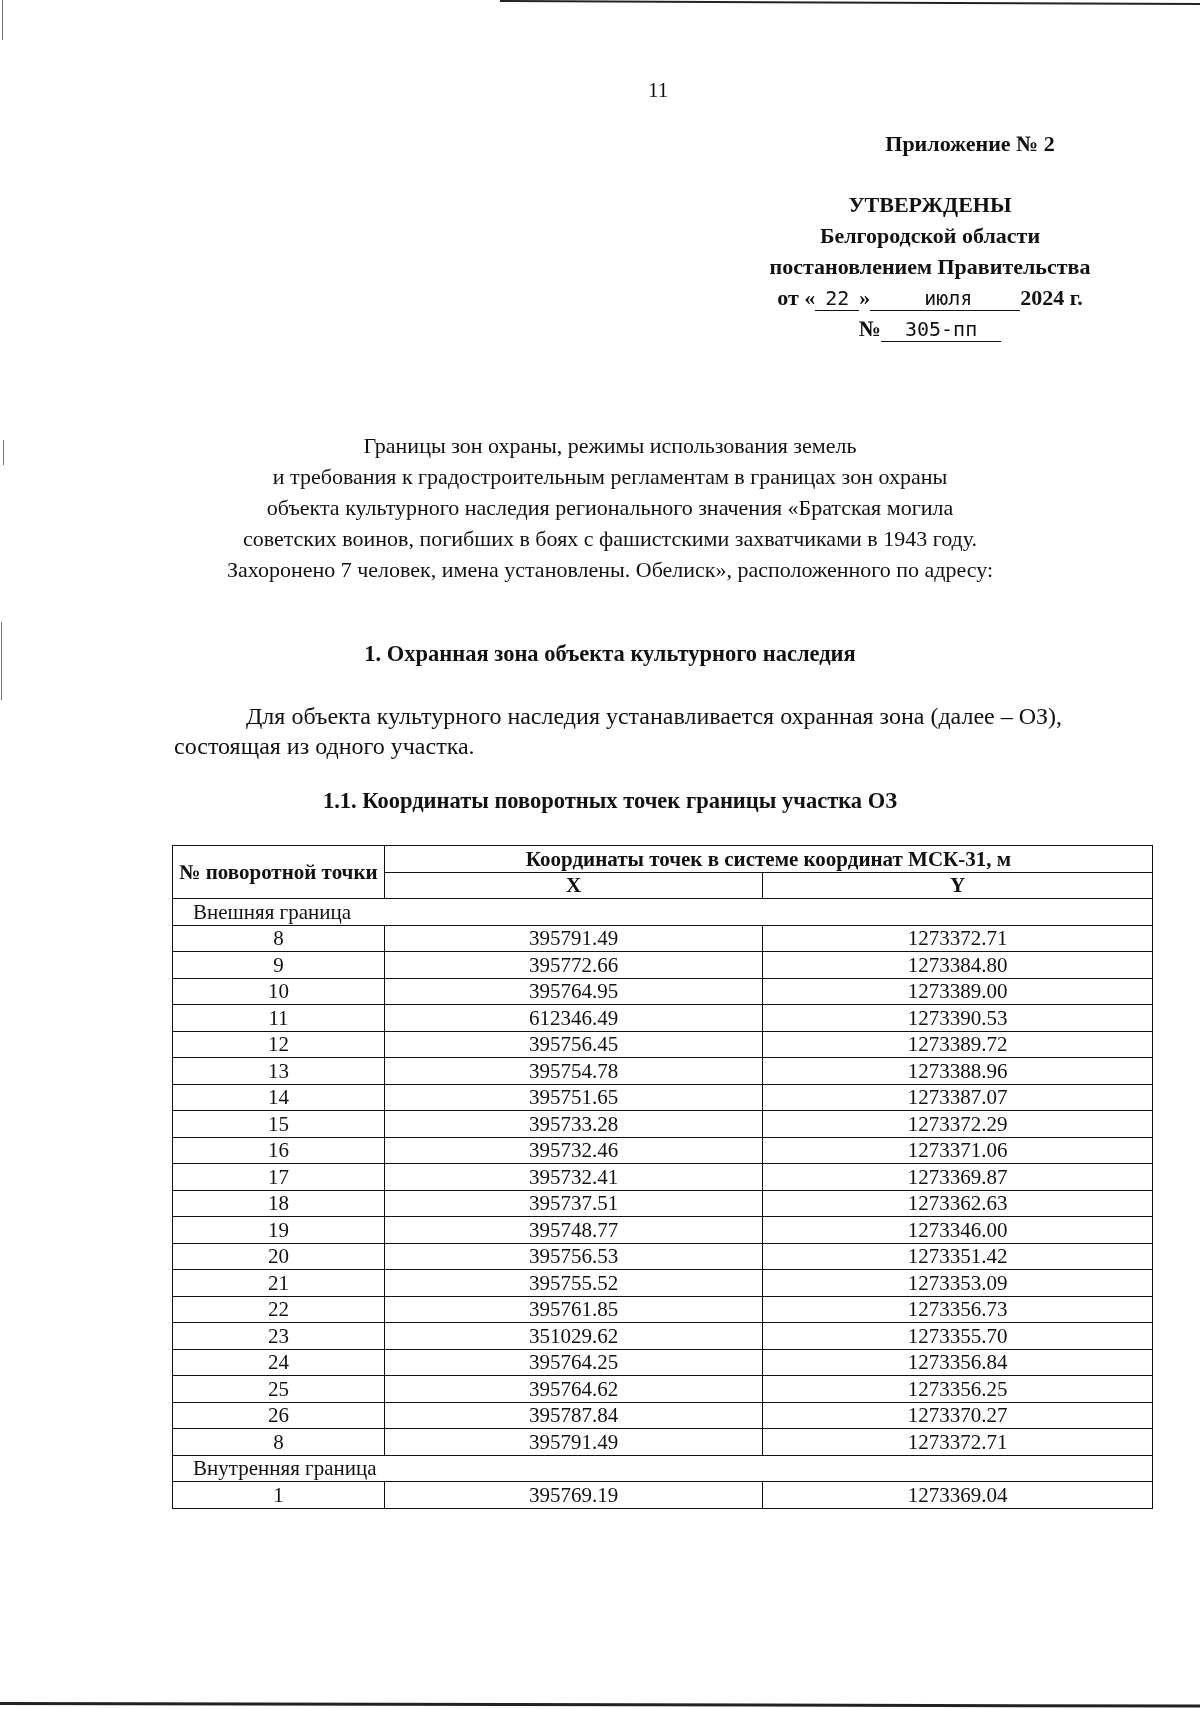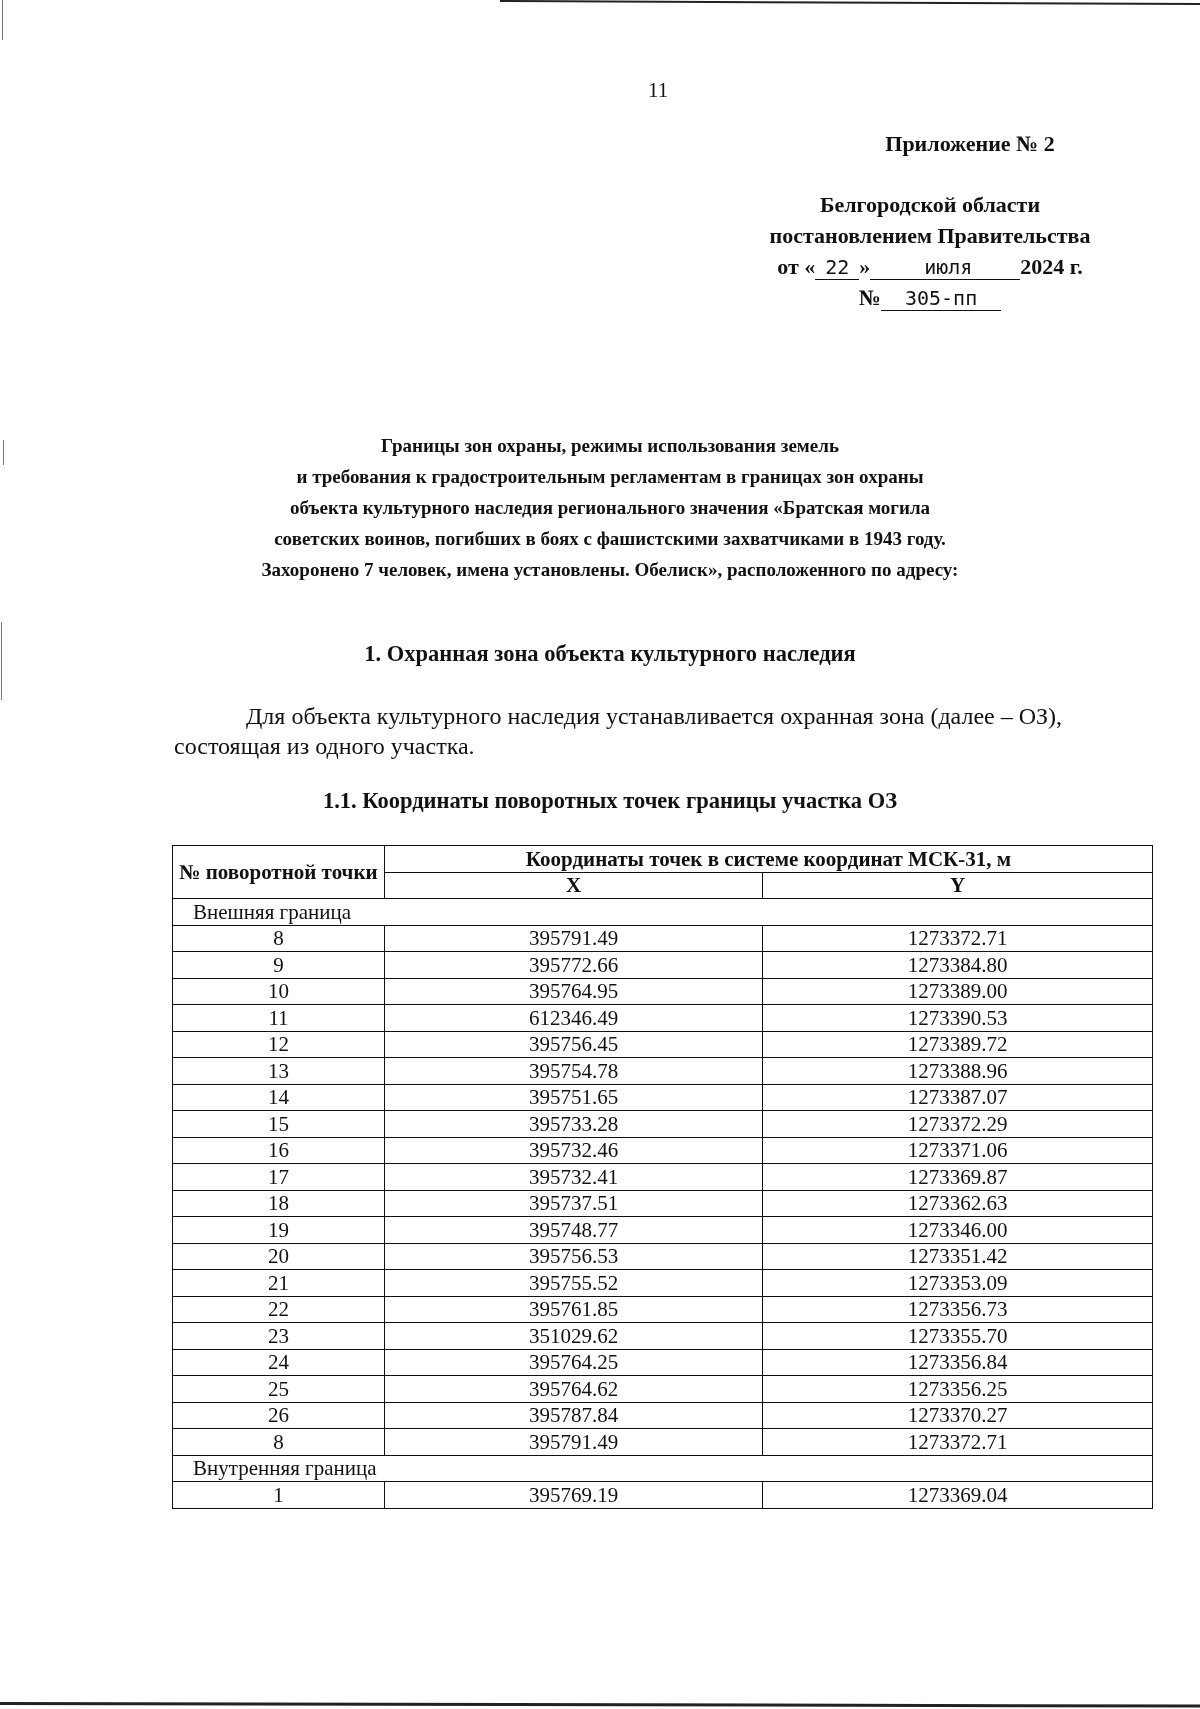--- a/index.html
+++ b/index.html
@@ -4,21 +4,21 @@
 <style>
   html, body { margin: 0; padding: 0; background: #ffffff; }
   body { width: 1200px; height: 1709px; position: relative; overflow: hidden;
          font-family: "Liberation Serif", "DejaVu Serif", serif; color: #111; }
   .abs { position: absolute; }
   .page-num { left: 648px; top: 78px; font-size: 21px; }
   .approval { left: 720px; top: 128px; width: 420px; text-align: center; font-weight: bold; font-size: 22px; line-height: 31px; }
   .approval .appendix { margin-bottom: 30px; display:block; padding-left: 80px; }
   .mono { font-family: "DejaVu Sans Mono", "Liberation Mono", monospace; font-weight: normal; font-size: 20px; }
   .uline { display: inline-block; border-bottom: 1.5px solid #111; text-align: center; line-height: 24px; }
-  .title { left: 150px; top: 430px; width: 920px; text-align: center; font-weight: bold; font-size: 19px; line-height: 31px; }
+  .title { left: 150px; top: 430px; width: 920px; text-align: center; font-weight: normal; font-size: 22px; line-height: 31px; }
   .section { left: 150px; top: 641px; width: 920px; text-align: center; font-weight: bold; font-size: 22.5px; }
   .para { left: 174px; top: 701px; width: 980px; font-size: 24px; line-height: 30px; }
   .para .indent { padding-left: 72px; }
   .subsection { left: 150px; top: 788px; width: 920px; text-align: center; font-weight: bold; font-size: 22.5px; }
   table.coords { position: absolute; left: 172px; top: 845px; width: 981px; border-collapse: collapse; font-size: 21px; }
   table.coords td, table.coords th { border: 1.5px solid #111; padding: 0; height: 25.5px; line-height: 24px; text-align: center; }
   table.coords th { font-weight: bold; }
   table.coords .c1 { width: 211px; }
   table.coords .c2 { width: 377px; }
   table.coords .group td { text-align: left; padding-left: 20px; }
@@ -31,20 +31,21 @@
 <div class="abs edge-line" style="left:500px; top:0px; width:700px; height:2px; transform: rotate(0.25deg); transform-origin:left top;"></div>
 <div class="abs scan-mark" style="left:2px; top:0px; width:1px; height:40px;"></div>
 <div class="abs scan-mark" style="left:3px; top:440px; width:1px; height:25px;"></div>
 <div class="abs scan-mark" style="left:1px; top:622px; width:1px; height:78px;"></div>
 <div class="abs edge-line" style="left:0px; top:1702px; width:1200px; height:3px; transform: rotate(0.12deg); transform-origin:left top;"></div>
 
 <div class="abs page-num">11</div>
 
 <div class="abs approval">
   <span class="appendix">Приложение № 2</span>
+  <div>УТВЕРЖДЕНЫ</div>
   <div>Белгородской области</div>
   <div>постановлением Правительства</div>
   <div>
     <span>от «</span><span class="uline mono" style="width:44px;">22</span><span>»</span><span class="uline mono" style="width:150px; text-align:center; padding-left:6px; box-sizing:border-box;">июля</span><span>2024 г.</span>
   </div>
   <div>
     <span>№</span><span class="uline mono" style="width:120px;">305-пп</span>
   </div>
 </div>
 

